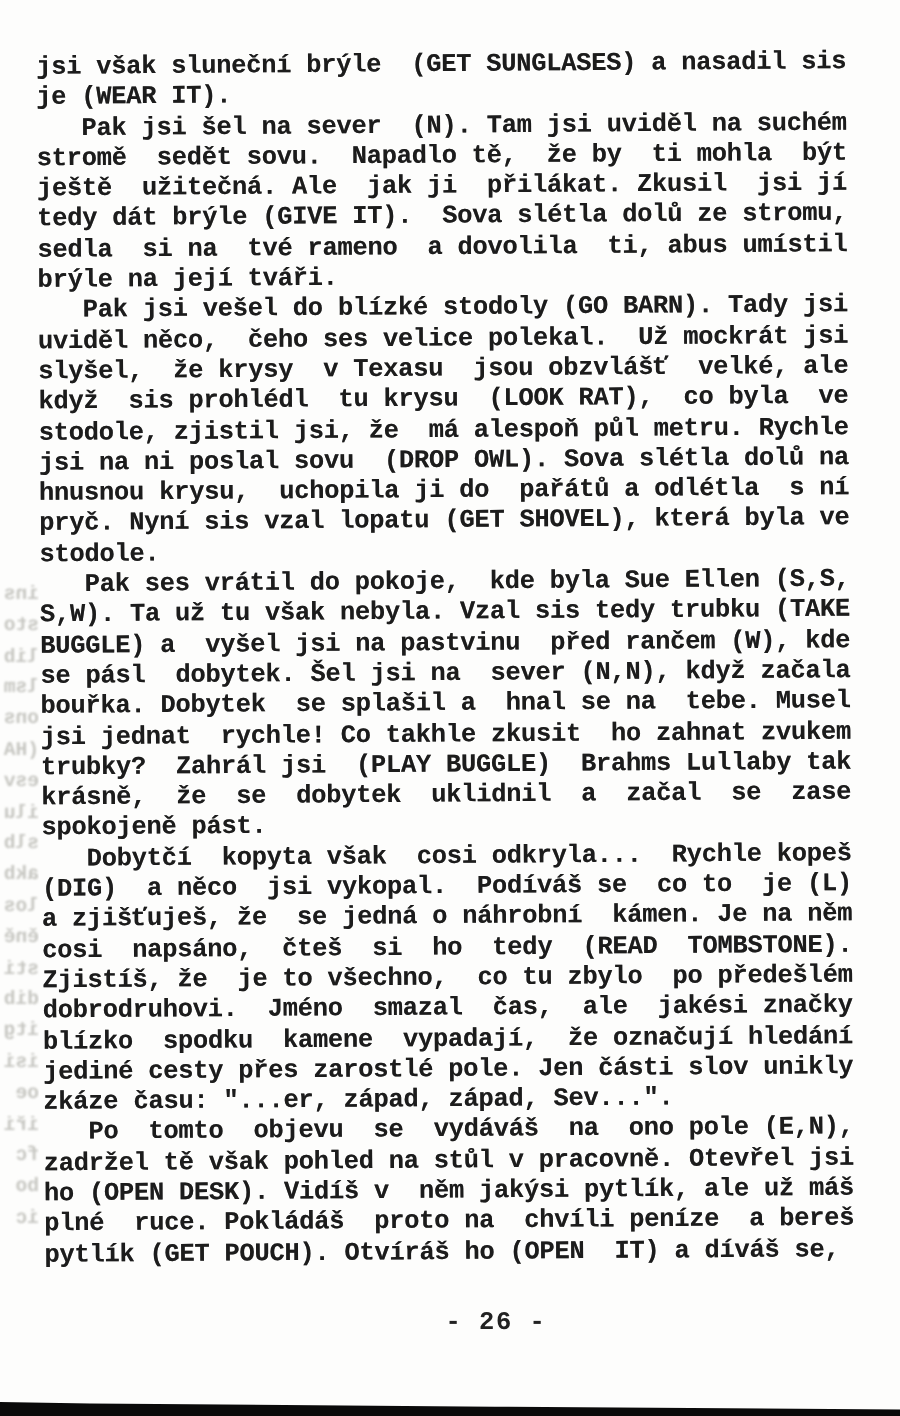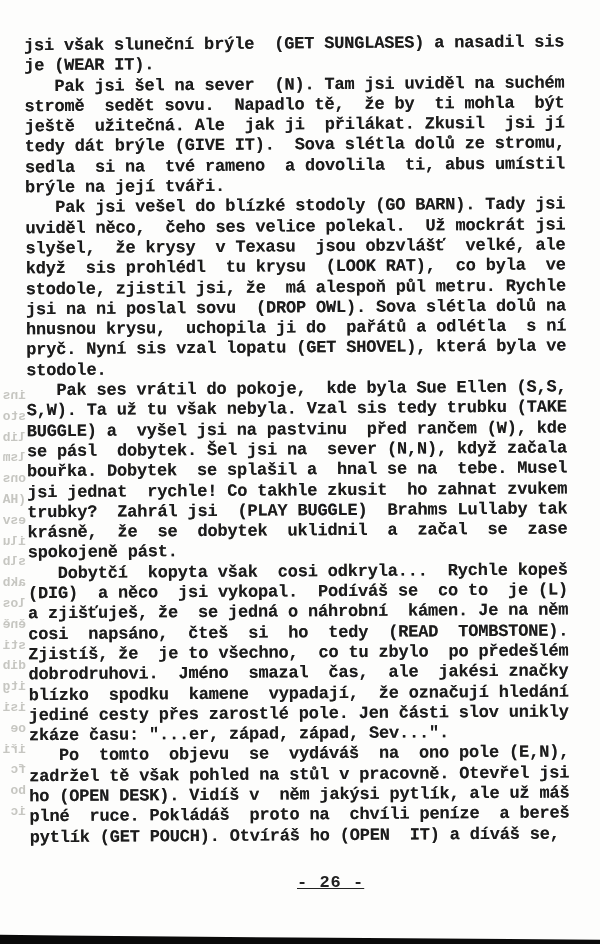--- a/index.html
+++ b/index.html
@@ -36,21 +36,20 @@
     text-shadow: 0 0 0.4px rgba(20,20,20,0.55);
   }
   .footer-pagenum {
     position: absolute;
     left: 297px;
     top: 873px;
     color: #222;
     font-size: 17px;
     font-weight: 700;
     letter-spacing: 1px;
-    text-decoration: underline;
   }
   .bleed-column {
     position: absolute;
     left: 0px;
     top: 386px;
     width: 26px;
     overflow: hidden;
     pointer-events: none;
   }
   .bleed-frag {

